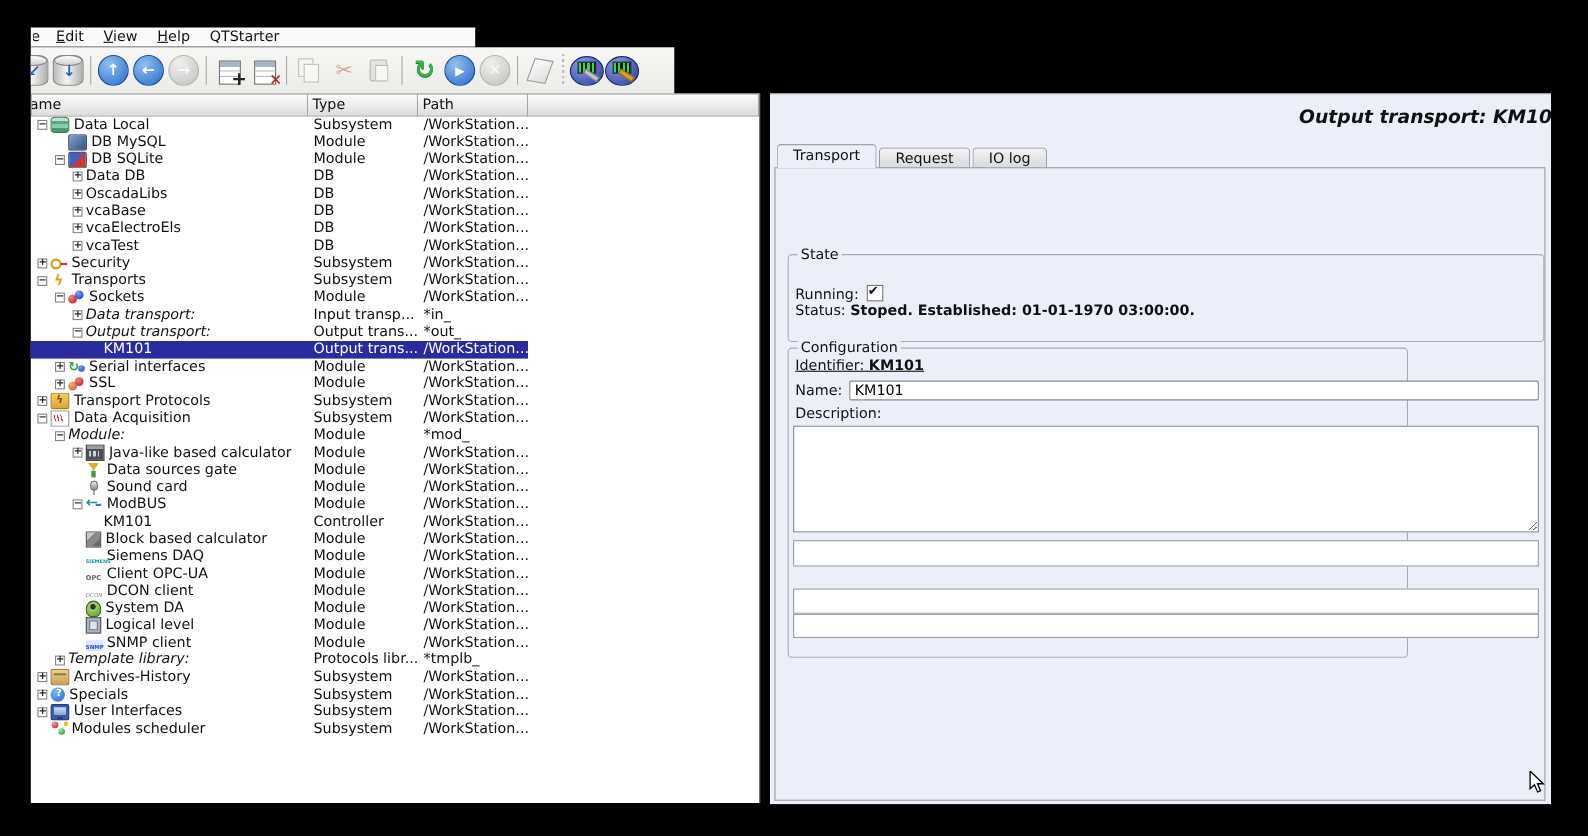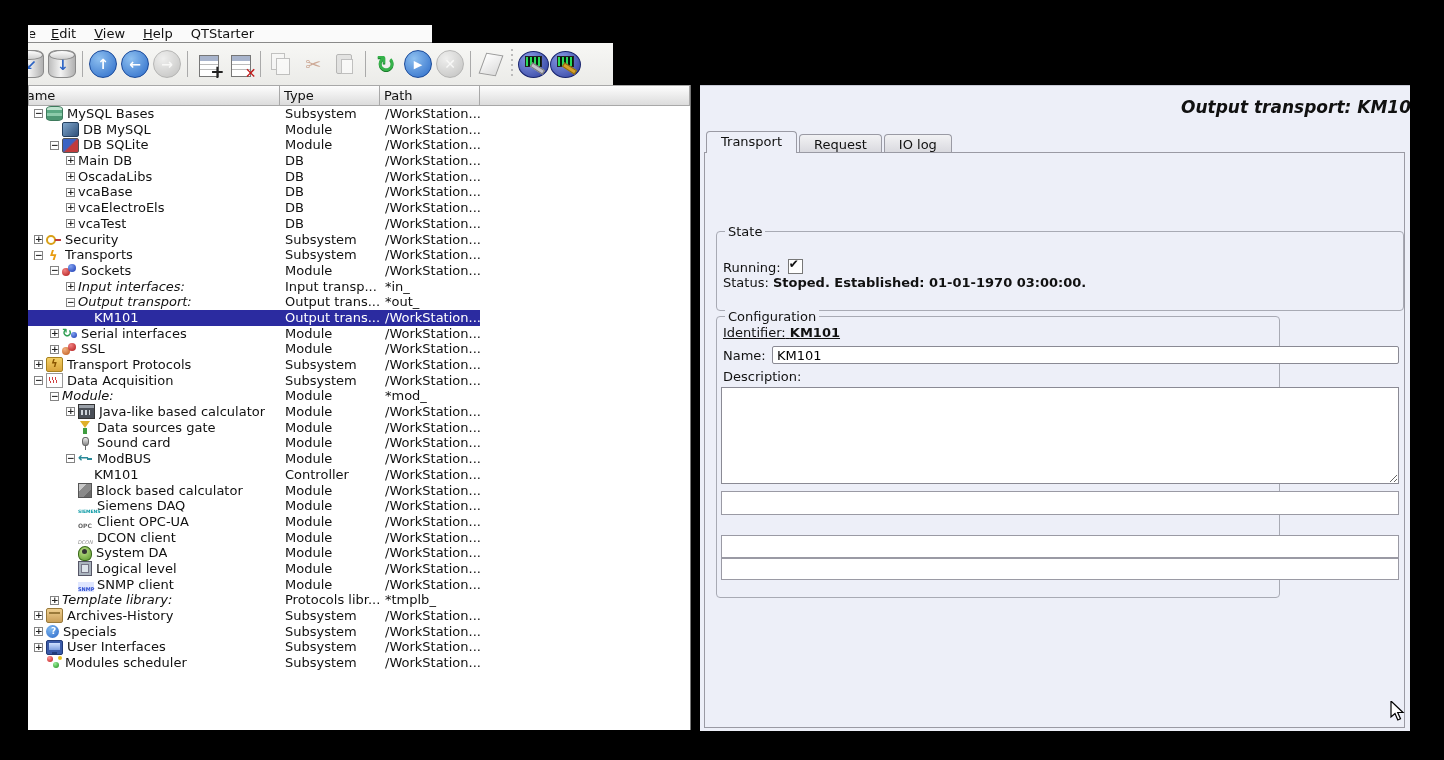--- a/index.html
+++ b/index.html
@@ -253,21 +253,21 @@
         <div class="th c-type">Type</div>
         <div class="th c-path">Path</div>
         <div class="th c-fill"></div>
       </div>
       <div id="treeRows">
           <div class="trow">
             <div class="tcell tc-name">
               <span class="ind" style="width: 3px;"></span>
               <span class="exp">−</span>
               <span class="ti ti-db"></span>
-              <span class="lbl">MySQL Bases</span>
+              <span class="lbl">Data Local</span>
             </div>
             <div class="tcell tc-type">Subsystem</div>
             <div class="tcell tc-path">/WorkStation...</div>
           </div>
           <div class="trow">
             <div class="tcell tc-name">
               <span class="ind" style="width: 19px;"></span>
               <span class="exp-blank"></span>
               <span class="ti ti-mysql"></span>
               <span class="lbl">DB MySQL</span>
@@ -282,21 +282,21 @@
               <span class="ti ti-sqlite"></span>
               <span class="lbl">DB SQLite</span>
             </div>
             <div class="tcell tc-type">Module</div>
             <div class="tcell tc-path">/WorkStation...</div>
           </div>
           <div class="trow">
             <div class="tcell tc-name">
               <span class="ind" style="width: 35px;"></span>
               <span class="exp">+</span>
-              <span class="lbl">Main DB</span>
+              <span class="lbl">Data DB</span>
             </div>
             <div class="tcell tc-type">DB</div>
             <div class="tcell tc-path">/WorkStation...</div>
           </div>
           <div class="trow">
             <div class="tcell tc-name">
               <span class="ind" style="width: 35px;"></span>
               <span class="exp">+</span>
               <span class="lbl">OscadaLibs</span>
             </div>
@@ -357,21 +357,21 @@
               <span class="ti ti-sockets"></span>
               <span class="lbl">Sockets</span>
             </div>
             <div class="tcell tc-type">Module</div>
             <div class="tcell tc-path">/WorkStation...</div>
           </div>
           <div class="trow">
             <div class="tcell tc-name">
               <span class="ind" style="width: 35px;"></span>
               <span class="exp">+</span>
-              <span class="lbl it">Input interfaces:</span>
+              <span class="lbl it">Data transport:</span>
             </div>
             <div class="tcell tc-type">Input transp...</div>
             <div class="tcell tc-path">*in_</div>
           </div>
           <div class="trow">
             <div class="tcell tc-name">
               <span class="ind" style="width: 35px;"></span>
               <span class="exp">−</span>
               <span class="lbl it">Output transport:</span>
             </div>

